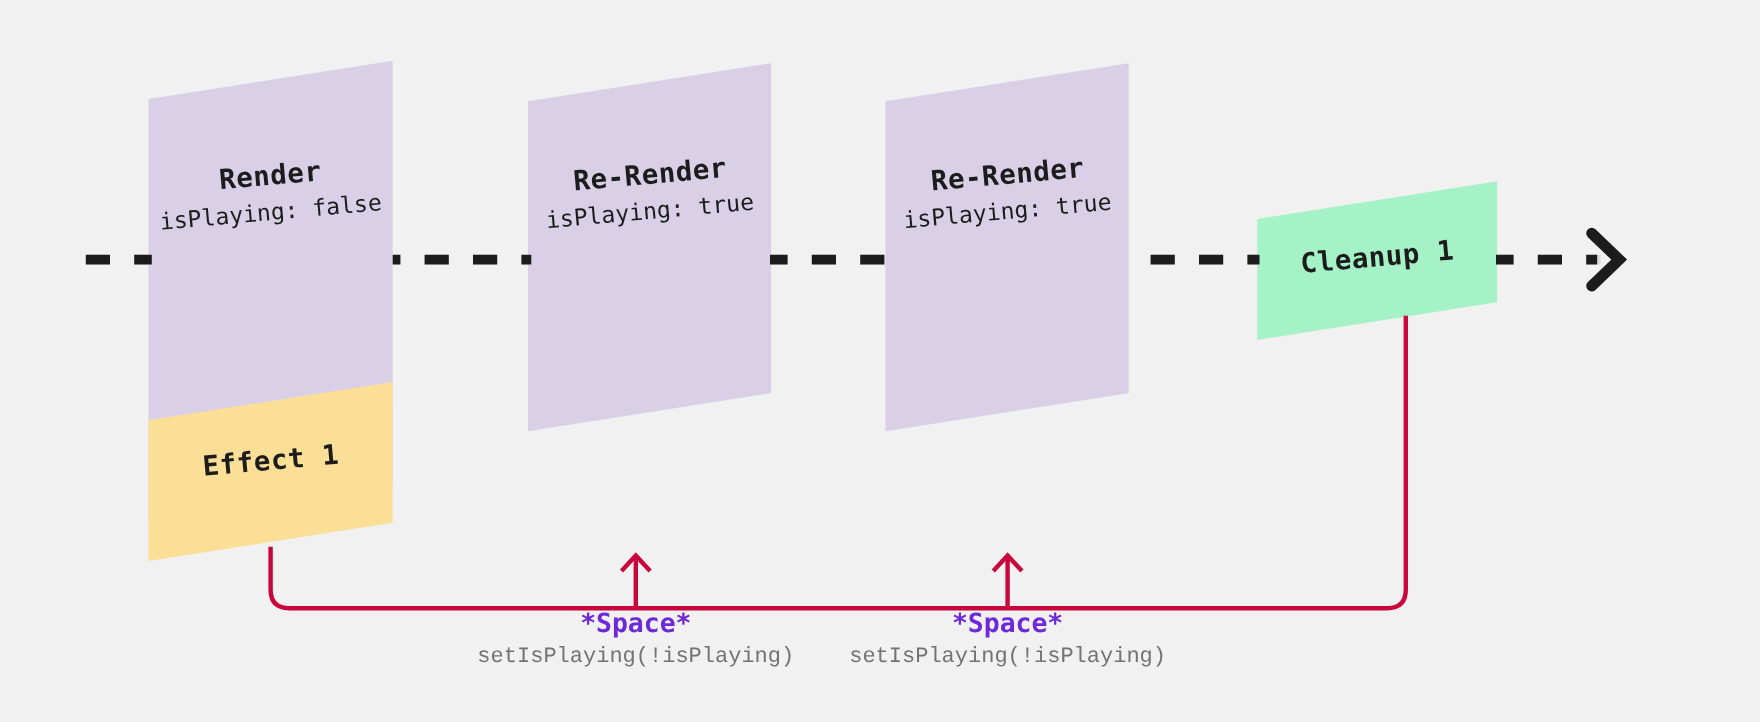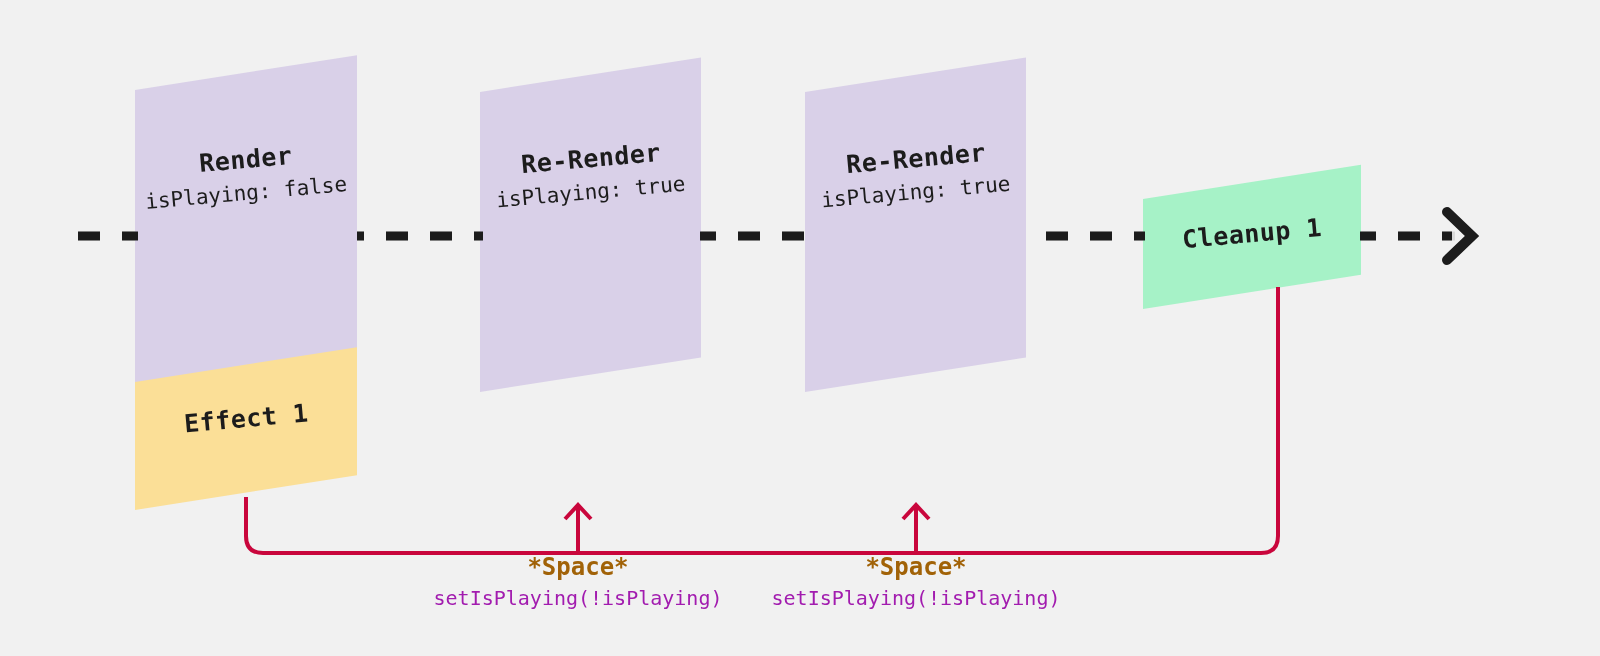--- a/index.html
+++ b/index.html
@@ -106,29 +106,30 @@
   
   .event-label {
     position: absolute;
     z-index: 6;
     text-align: center;
     transform: translateX(-50%);
   }
   .event-key {
     font-weight: 700;
     font-size: 24px;
-    color: #a16207;
+    color: #6d28d9;
     white-space: nowrap;
   }
   .event-call {
     font-weight: 400;
     font-size: 20px;
-    color: #a21caf;
+    color: #737373;
     white-space: nowrap;
     margin-top: 5px;
+    font-family: Liberation Mono, monospace;
   }
   #event-1 { left: 578px; top: 553px; }
   #event-2 { left: 916px; top: 553px; }
 </style>
 </head>
 <body>
 
 <div id="stage">
 
   <svg class="timeline-svg timeline-under" viewBox="0 0 1600 656">

